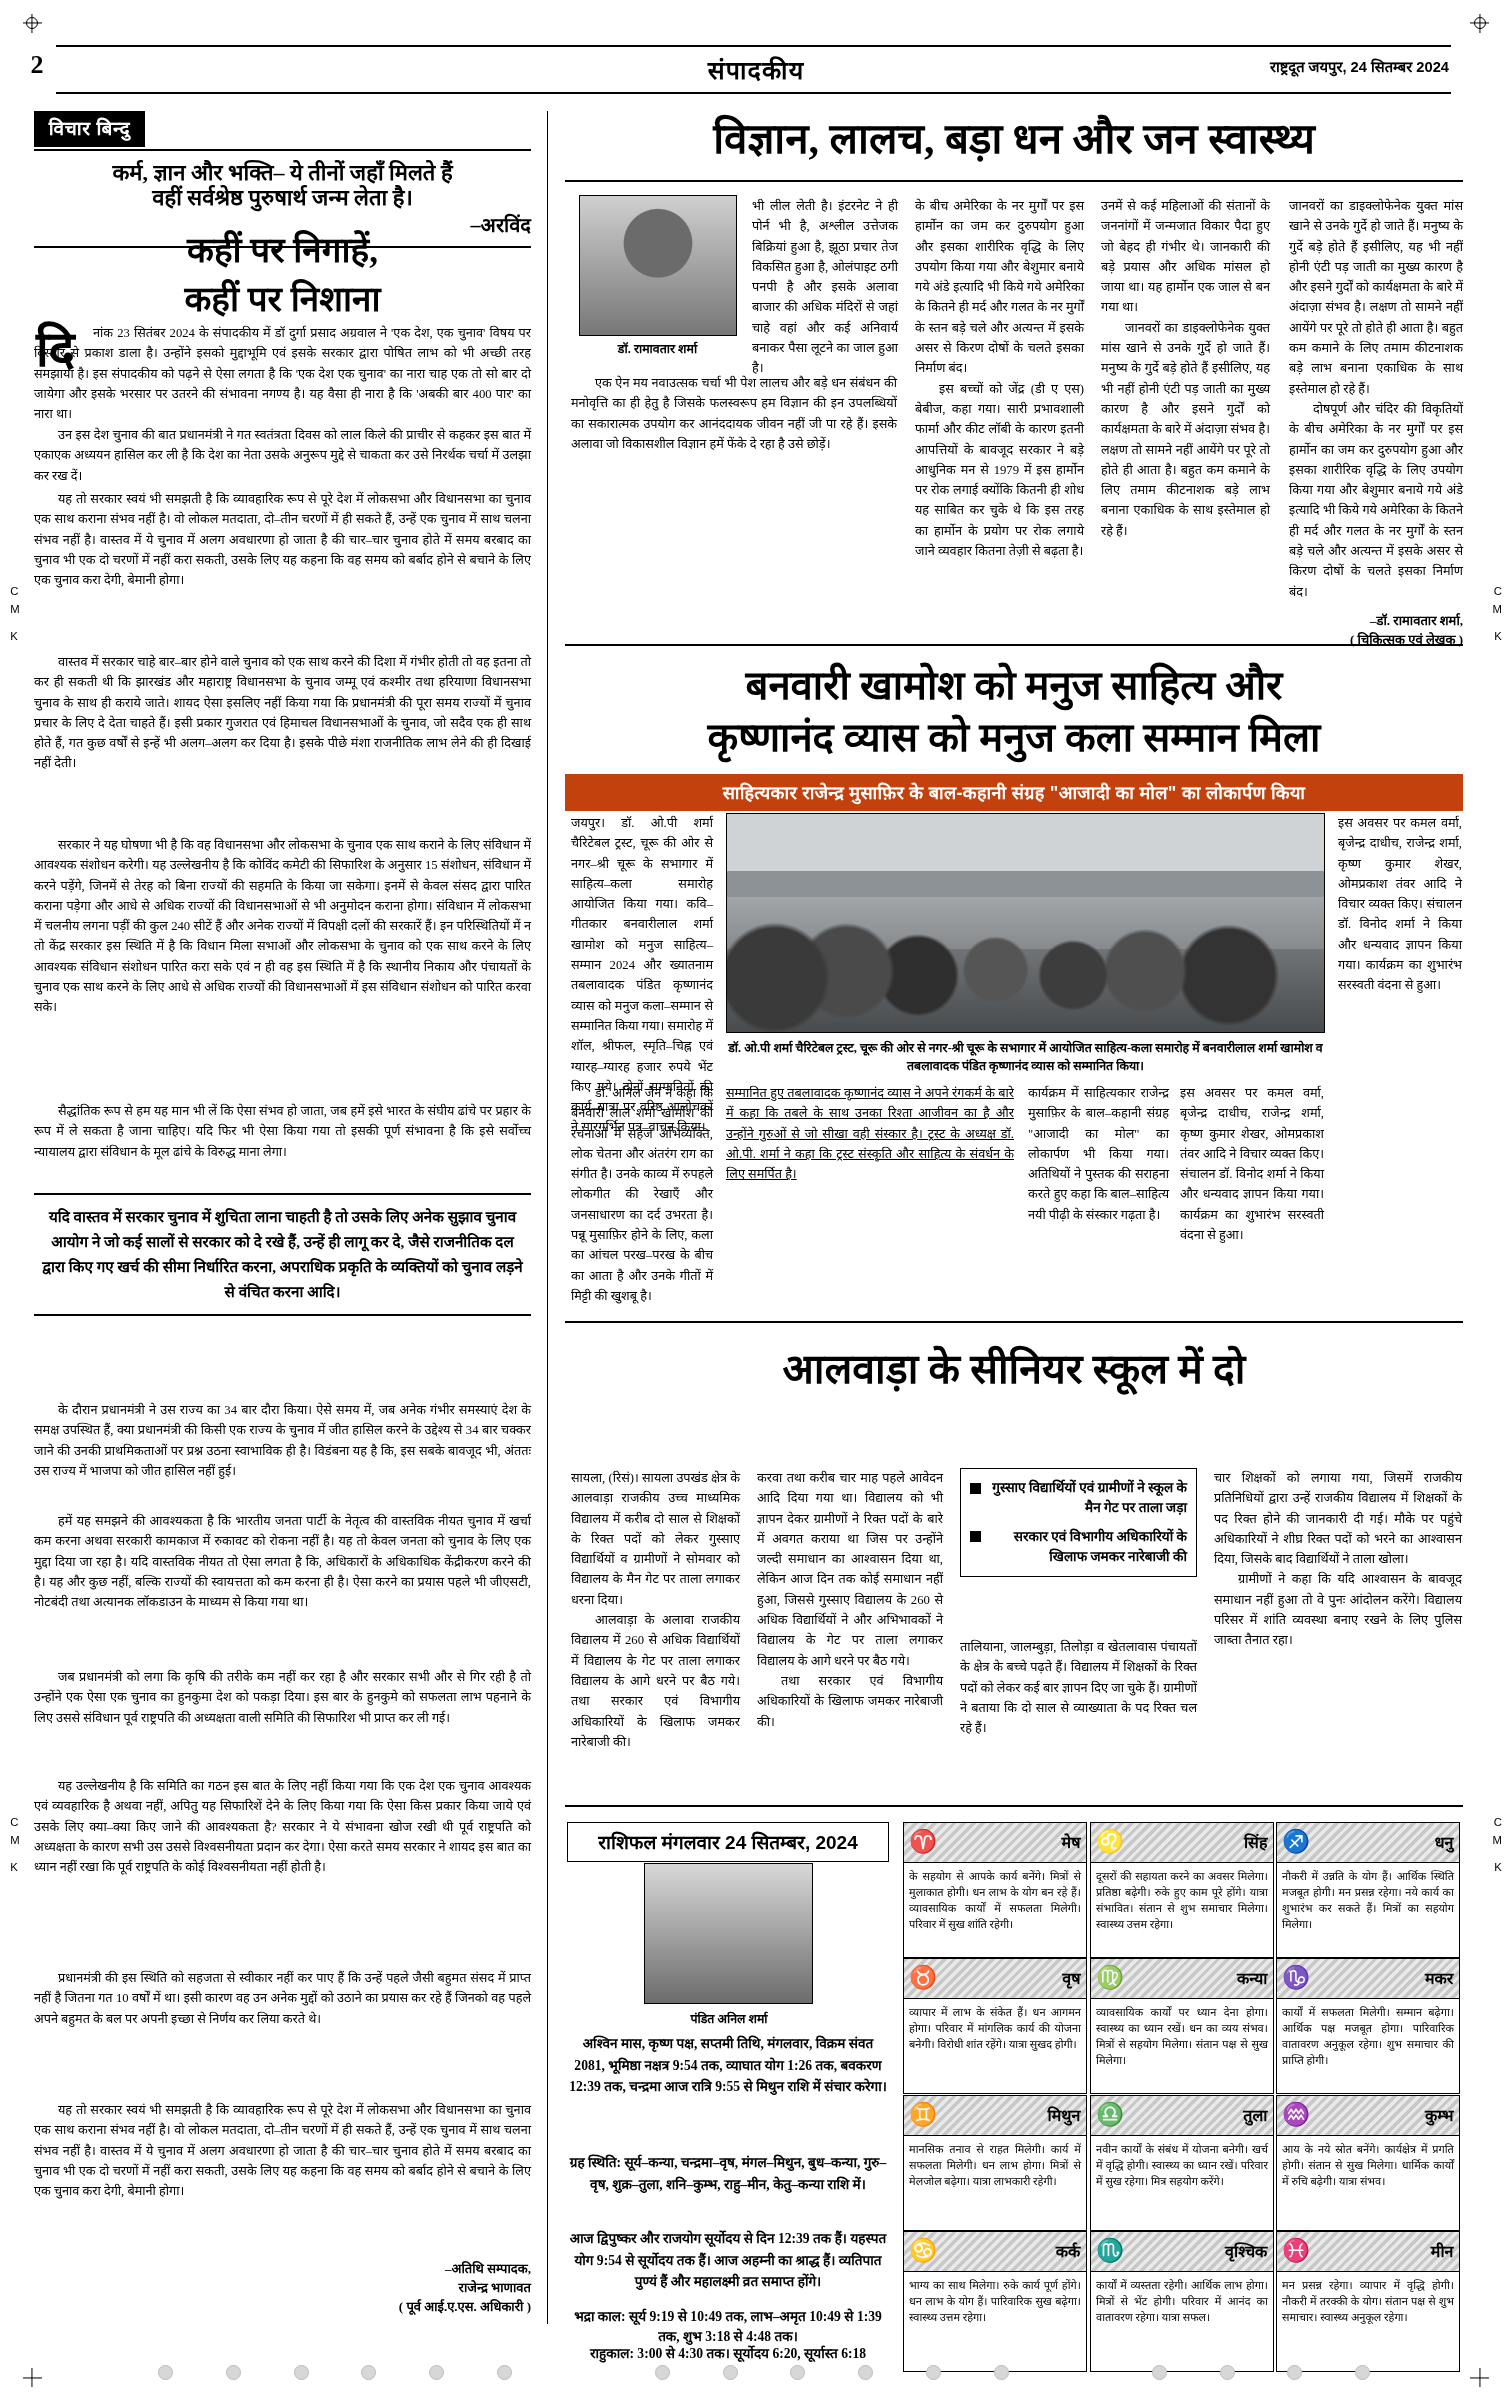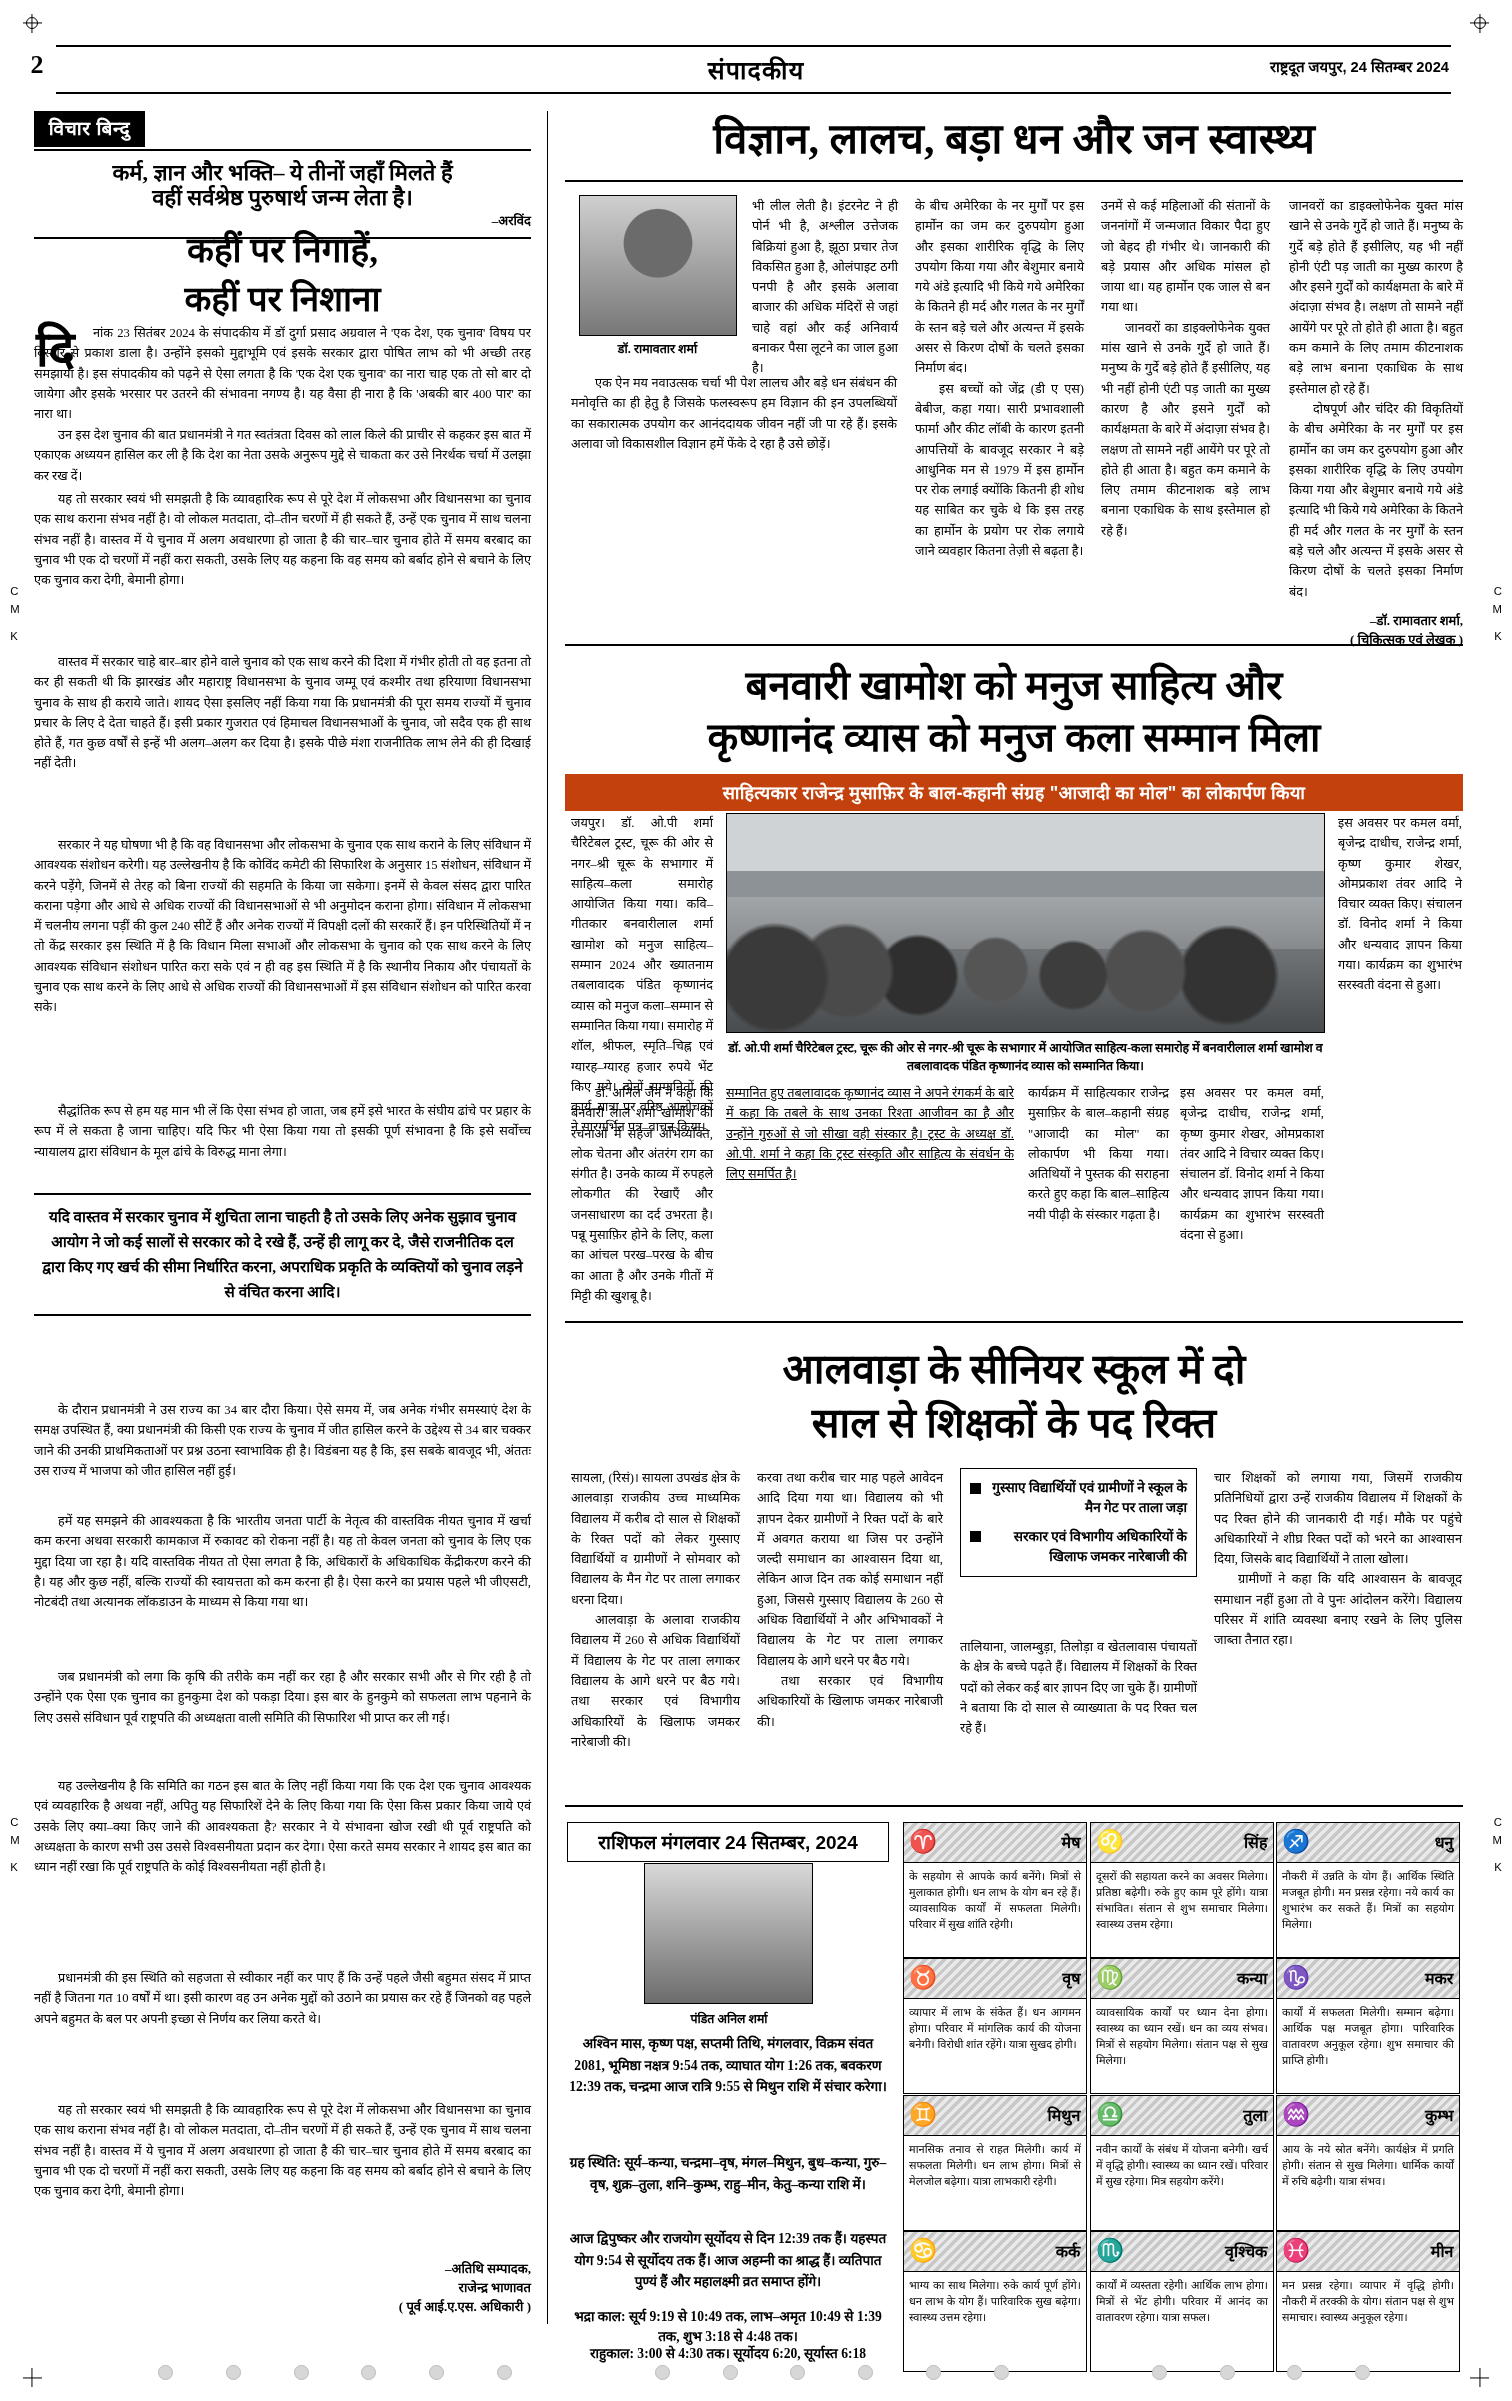--- a/index.html
+++ b/index.html
@@ -53,21 +53,21 @@
   }
   .vichar-tab {
     display:inline-block; background:#000; color:#fff; padding:4px 14.7px 5.6px 14.7px;
     font-size:19px; font-weight:bold; font-family:"Liberation Sans", sans-serif;
     letter-spacing:0.6px;
   }
   .vichar-rule { width:497px; height:1.7px; background:#000; margin-top:2.3px;}
   .vichar-text {
     margin-top:9px; font-size:22px; line-height:25px; text-align:center; font-weight:bold;
   }
-  .vichar-author { text-align:right; font-size:13px; font-weight:bold; margin-top:1.1px;}
+  .vichar-author { text-align:right; font-size:20px; font-weight:bold; margin-top:1.1px;}
   .vichar-rule2 { width:497px; height:2.8px; background:#000; margin-top:8px;}
 
   .headline-left {
     position:absolute; left:34px; top:226px; width:497px;
     text-align:center; font-size:35px; line-height:49px; font-weight:bold;
   }
 
   .dropcap {
     position:absolute; left:36px; top:325px;
     font-size:49px; font-weight:bold; line-height:49px;
@@ -328,21 +328,20 @@
     <p style="text-indent:0;">इस अवसर पर कमल वर्मा, बृजेन्द्र दाधीच, राजेन्द्र शर्मा, कृष्ण कुमार शेखर, ओमप्रकाश तंवर आदि ने विचार व्यक्त किए। संचालन डॉ. विनोद शर्मा ने किया और धन्यवाद ज्ञापन किया गया। कार्यक्रम का शुभारंभ सरस्वती वंदना से हुआ।</p>
   </div>
   <div class="col-text" style="left:1338px;top:813px;width:124px;height:486px;">
     <p style="text-indent:0;">इस अवसर पर कमल वर्मा, बृजेन्द्र दाधीच, राजेन्द्र शर्मा, कृष्ण कुमार शेखर, ओमप्रकाश तंवर आदि ने विचार व्यक्त किए। संचालन डॉ. विनोद शर्मा ने किया और धन्यवाद ज्ञापन किया गया। कार्यक्रम का शुभारंभ सरस्वती वंदना से हुआ।</p>
   </div>
 
   <div class="hrule-thick" style="left:565px;top:1321px;width:898px;"></div>
 
   <div class="band-headline" style="left:565px;top:1342px;width:898px;font-size:41px;line-height:54px;">
     <div>आलवाड़ा के सीनियर स्कूल में दो</div>
-    <div>साल से शिक्षकों के पद रिक्त</div>
   </div>
 
   <div class="bullet-box" style="left:960px;top:1468px;width:237px;">
     <div class="bullet-row">
       <div class="sq"></div>
       <div>गुस्साए विद्यार्थियों एवं ग्रामीणों ने स्कूल के मैन गेट पर ताला जड़ा</div>
     </div>
     <div class="bullet-row">
       <div class="sq"></div>
       <div>सरकार एवं विभागीय अधिकारियों के खिलाफ जमकर नारेबाजी की</div>

